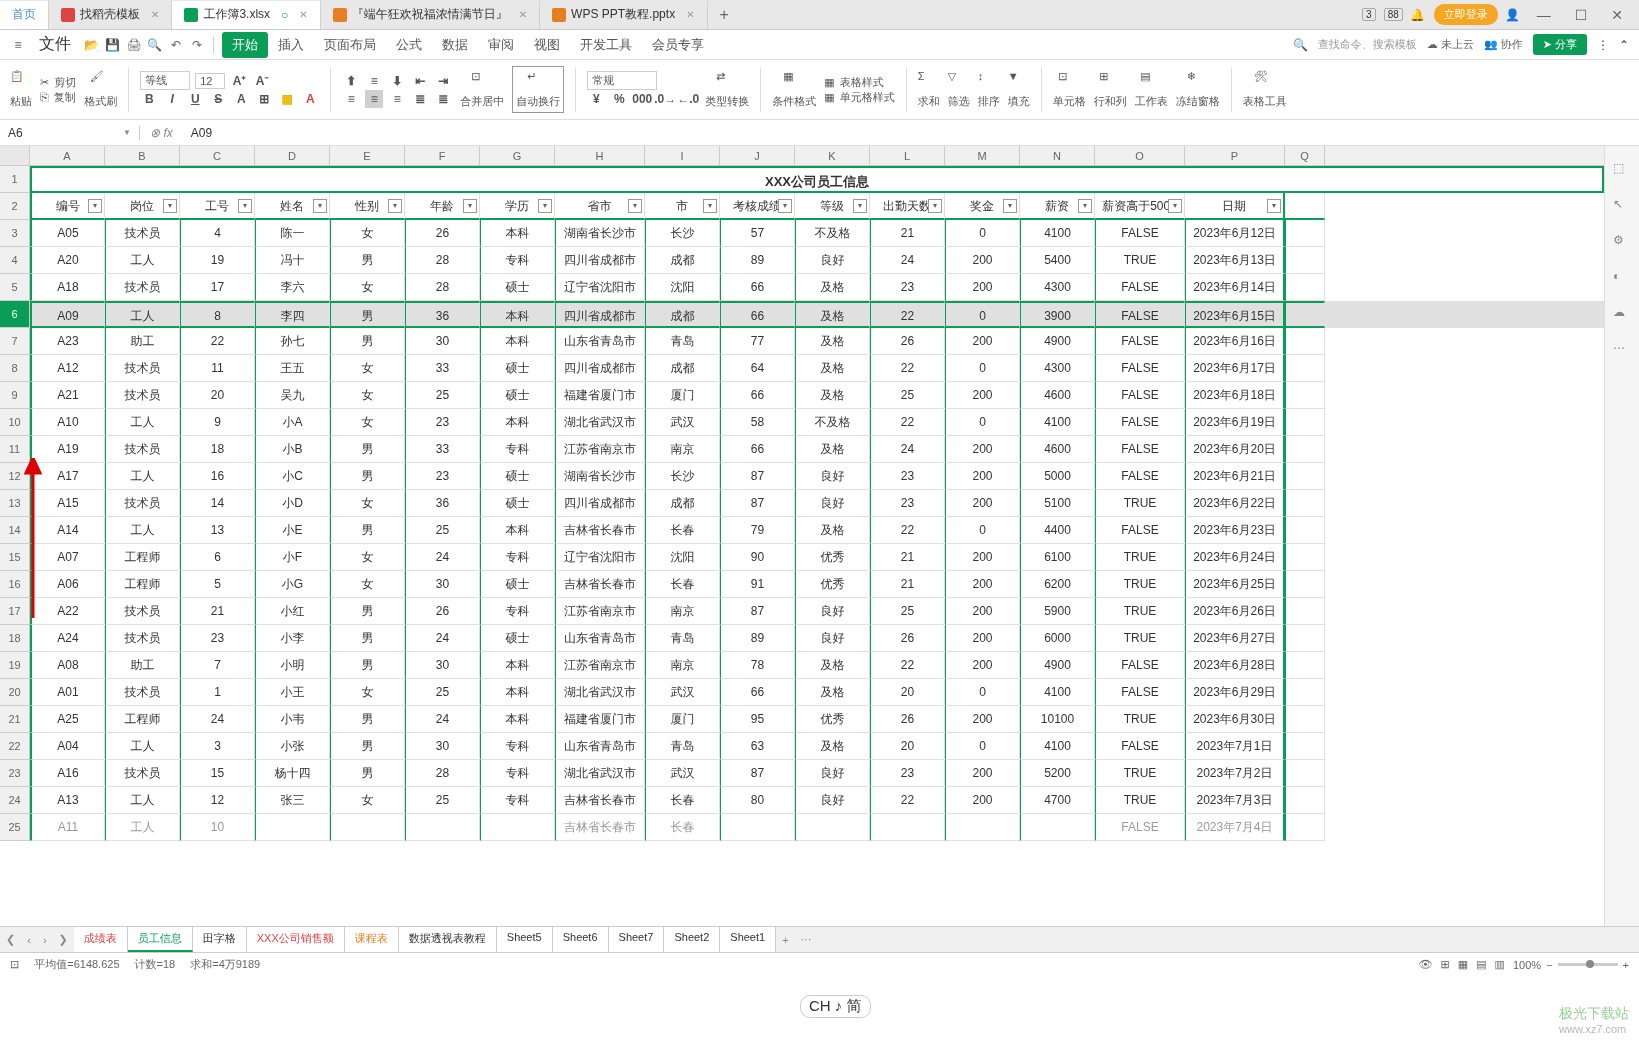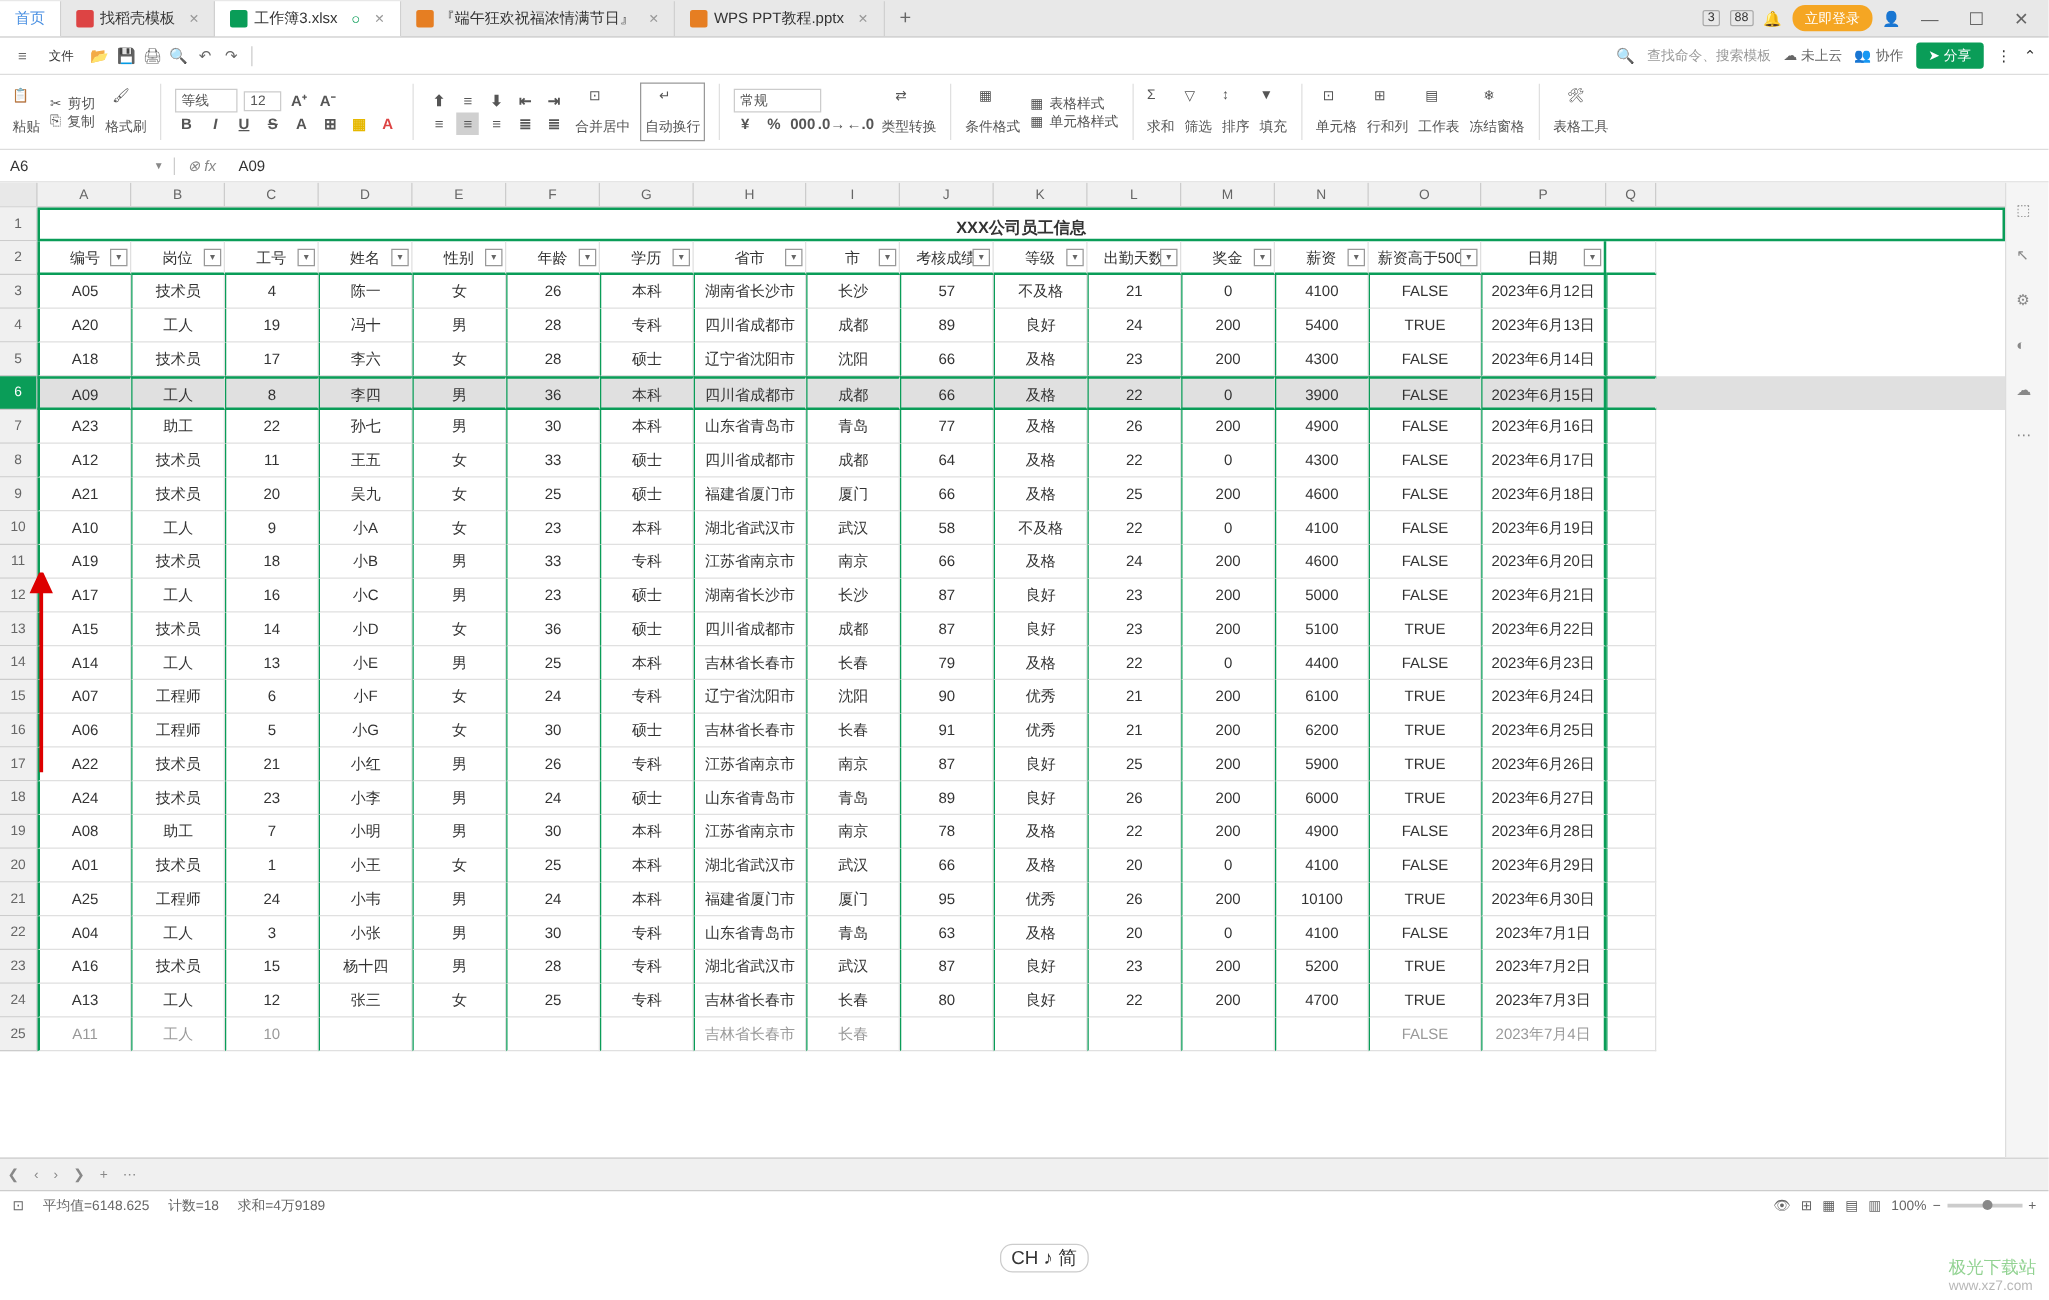--- a/index.html
+++ b/index.html
@@ -17,21 +17,21 @@
 .tab-close { font-size: 10px; color: #999; margin-left: 6px; }
 .tab-add { padding: 0 12px; font-size: 16px; color: #666; cursor: pointer; }
 .tabbar-right { margin-left: auto; display: flex; align-items: center; gap: 8px; padding-right: 8px; }
 .badge { border: 1px solid #aaa; border-radius: 2px; padding: 0 3px; font-size: 10px; }
 .login-btn { background: #f5a623; color: #fff; padding: 3px 10px; border-radius: 10px; font-size: 11px; }
 .win-btn { padding: 0 8px; font-size: 14px; color: #666; cursor: pointer; }
 
 
 .menubar { height: 30px; display: flex; align-items: center; border-bottom: 1px solid #ddd; padding: 0 10px; gap: 5px; }
 .menu-icon { width: 16px; height: 16px; display: inline-flex; align-items: center; justify-content: center; color: #666; cursor: pointer; }
-.menu-file { padding: 2px 8px; font-size: 10px; cursor: pointer; }
+.menu-file { padding: 2px 8px; font-size: 16px; cursor: pointer; }
 .menu-sep { width: 1px; height: 16px; background: #ccc; margin: 0 3px; }
 .menu-tab { padding: 4px 10px; font-size: 13px; cursor: pointer; color: #555; }
 .menu-tab.active { background: #0a9d58; color: #fff; border-radius: 3px; }
 .menubar-right { margin-left: auto; display: flex; align-items: center; gap: 10px; }
 .search-cmd { color: #999; font-size: 11px; font-family: Liberation Mono, monospace; }
 .cloud-btn { color: #666; font-size: 11px; }
 .share-btn { background: #0a9d58; color: #fff; padding: 3px 10px; border-radius: 3px; font-size: 11px; }
 
 
 .ribbon { height: 60px; display: flex; align-items: center; border-bottom: 1px solid #ddd; padding: 0 10px; gap: 8px; }
@@ -141,20 +141,31 @@
 <div class="menubar">
   <span class="menu-icon">≡</span>
   <span class="menu-file">文件</span>
   <span class="menu-icon">📂</span>
   <span class="menu-icon">💾</span>
   <span class="menu-icon">🖨</span>
   <span class="menu-icon">🔍</span>
   <span class="menu-icon">↶</span>
   <span class="menu-icon">↷</span>
   <span class="menu-sep"></span>
+  <div id="menutabs" style="display:flex;">
+      <span class="menu-tab active">开始</span>
+      <span class="menu-tab">插入</span>
+      <span class="menu-tab">页面布局</span>
+      <span class="menu-tab">公式</span>
+      <span class="menu-tab">数据</span>
+      <span class="menu-tab">审阅</span>
+      <span class="menu-tab">视图</span>
+      <span class="menu-tab">开发工具</span>
+      <span class="menu-tab">会员专享</span>
+    </div>
   <div class="menubar-right">
     <span>🔍</span>
     <span class="search-cmd">查找命令、搜索模板</span>
     <span class="cloud-btn">☁ <span>未上云</span></span>
     <span class="cloud-btn">👥 <span>协作</span></span>
     <span class="share-btn">➤ <span>分享</span></span>
     <span>⋮</span>
     <span>⌃</span>
   </div>
 </div>
@@ -818,20 +829,33 @@
     <span class="rside-icon">☁</span>
     <span class="rside-icon">⋯</span>
   </div>
 </div>
 
 <div class="sheettabs">
   <span class="st-nav">❮</span>
   <span class="st-nav">‹</span>
   <span class="st-nav">›</span>
   <span class="st-nav">❯</span>
+  <div id="sheettabs" style="display:flex;">
+      <div class="st-tab red">成绩表</div>
+      <div class="st-tab active">员工信息</div>
+      <div class="st-tab ">田字格</div>
+      <div class="st-tab red">XXX公司销售额</div>
+      <div class="st-tab orange">课程表</div>
+      <div class="st-tab ">数据透视表教程</div>
+      <div class="st-tab ">Sheet5</div>
+      <div class="st-tab ">Sheet6</div>
+      <div class="st-tab ">Sheet7</div>
+      <div class="st-tab ">Sheet2</div>
+      <div class="st-tab ">Sheet1</div>
+    </div>
   <span class="st-nav">+</span>
   <span class="st-nav">⋯</span>
 </div>
 
 <div class="statusbar">
   <span>⊡</span>
   <span>平均值=6148.625</span>
   <span>计数=18</span>
   <span>求和=4万9189</span>
   <div class="statusbar-right">

